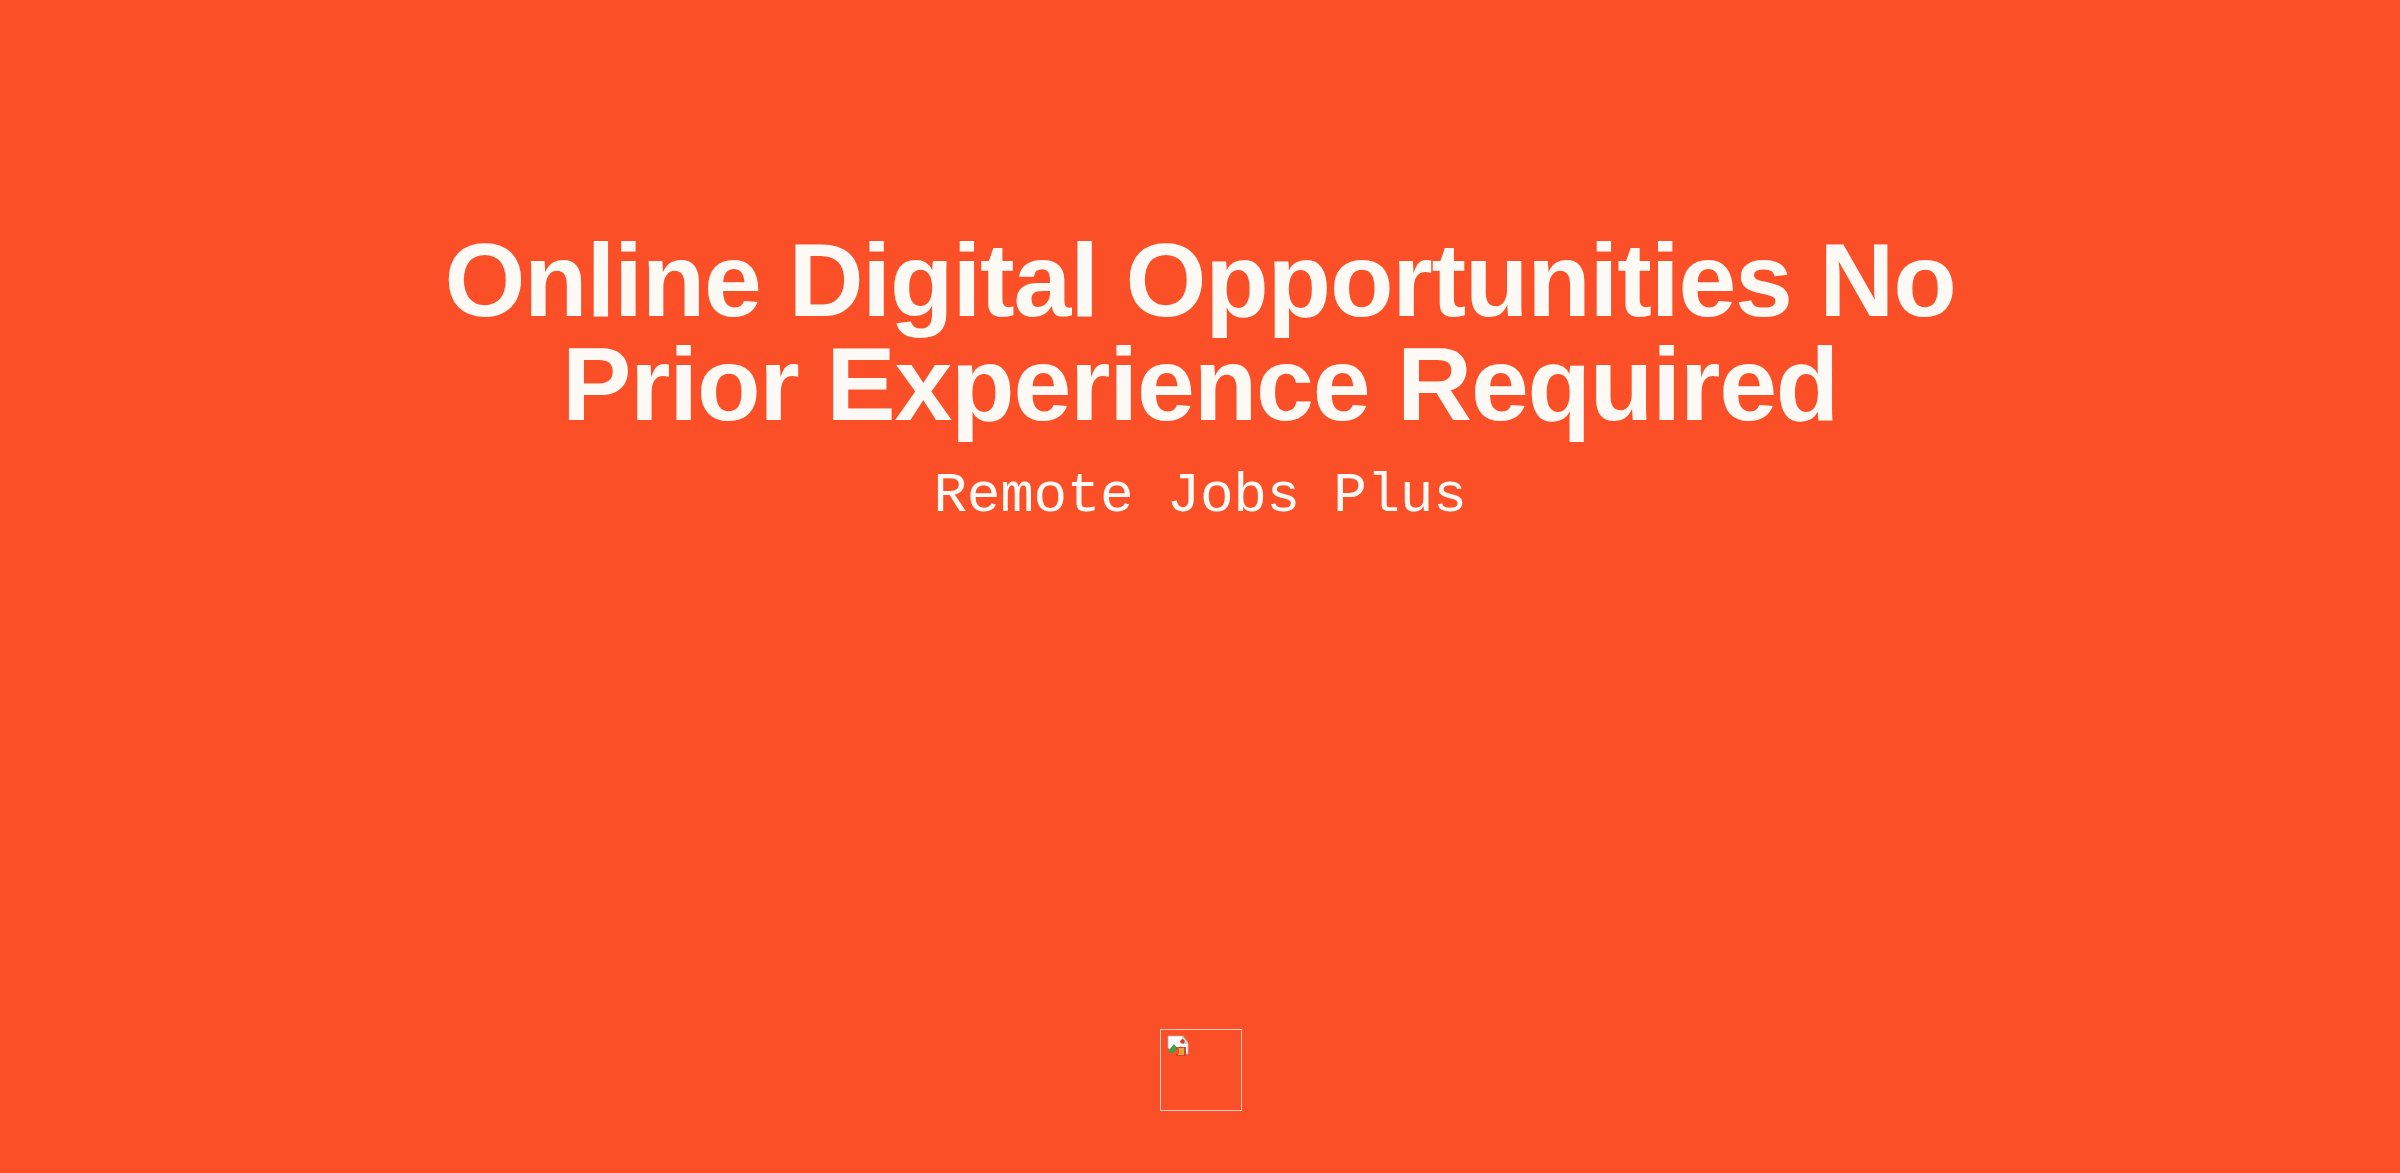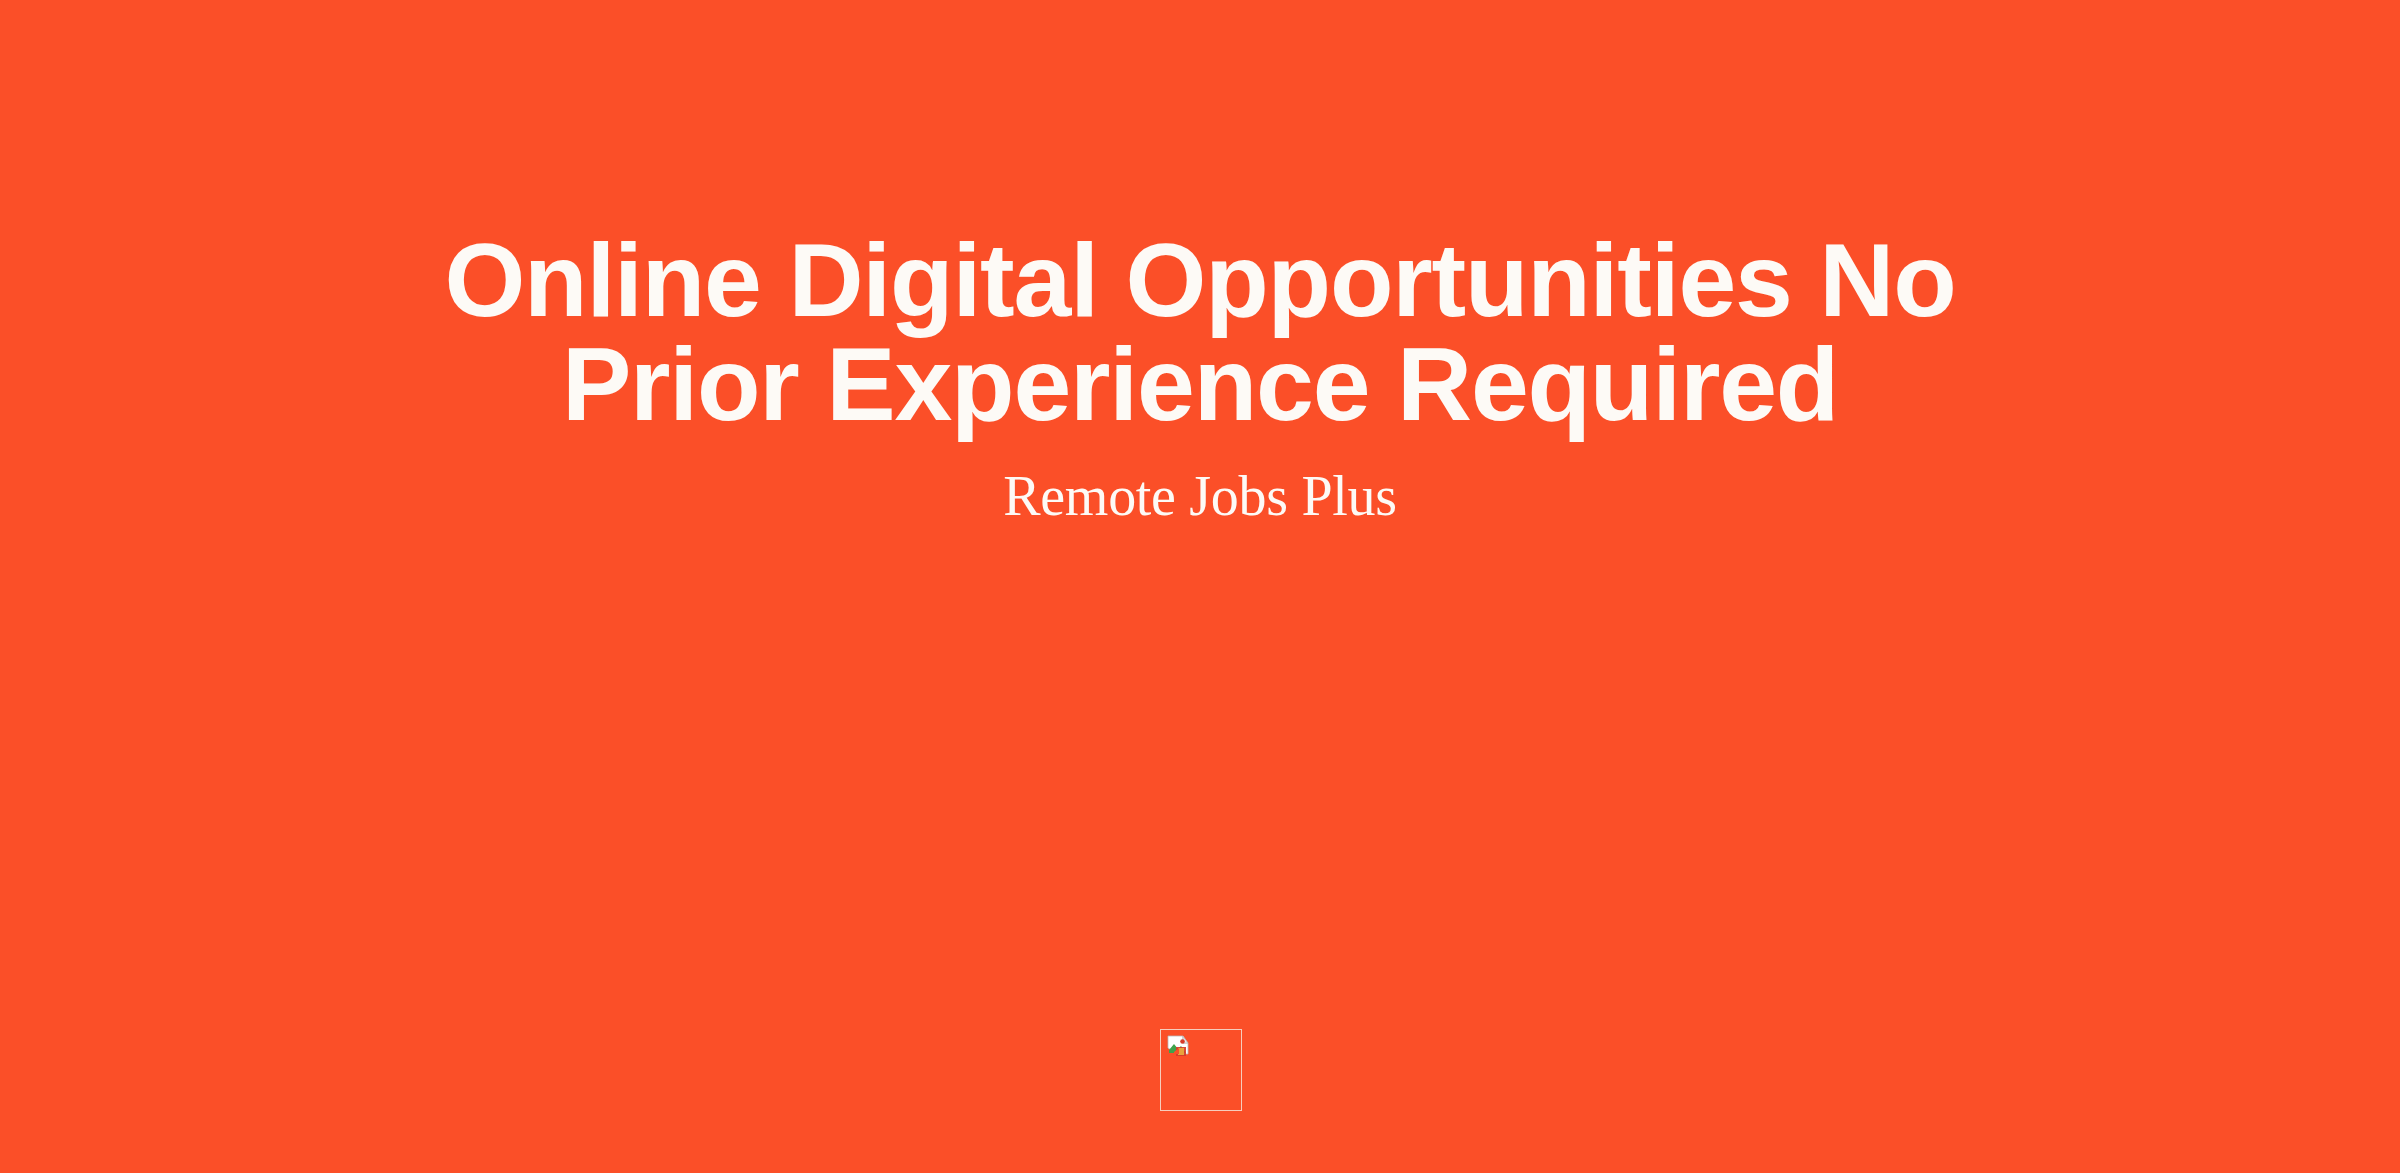--- a/index.html
+++ b/index.html
@@ -45,21 +45,21 @@
     display: block;
     white-space: nowrap;
   }
   .headline-line + .headline-line {
     margin-top: 0px;
   }
   .subtitle {
     margin: 30px 0 0 0;
     text-align: center;
     color: #fdfaf6;
-    font-family: Liberation Serif, serif;
+    font-family: Liberation Mono, monospace;
     font-weight: 400;
     font-size: 56px;
     line-height: 1.1;
     letter-spacing: -0.3px;
     white-space: nowrap;
   }
   .media-slot {
     position: absolute;
     left: 1160px;
     top: 1029px;

